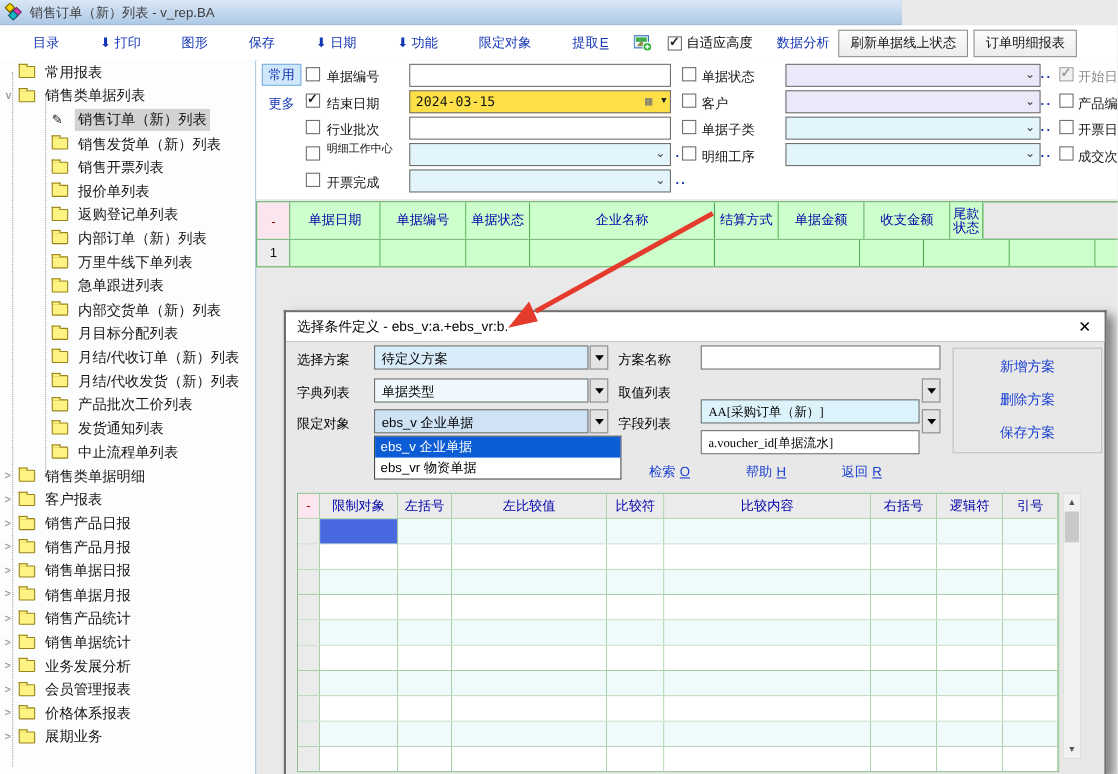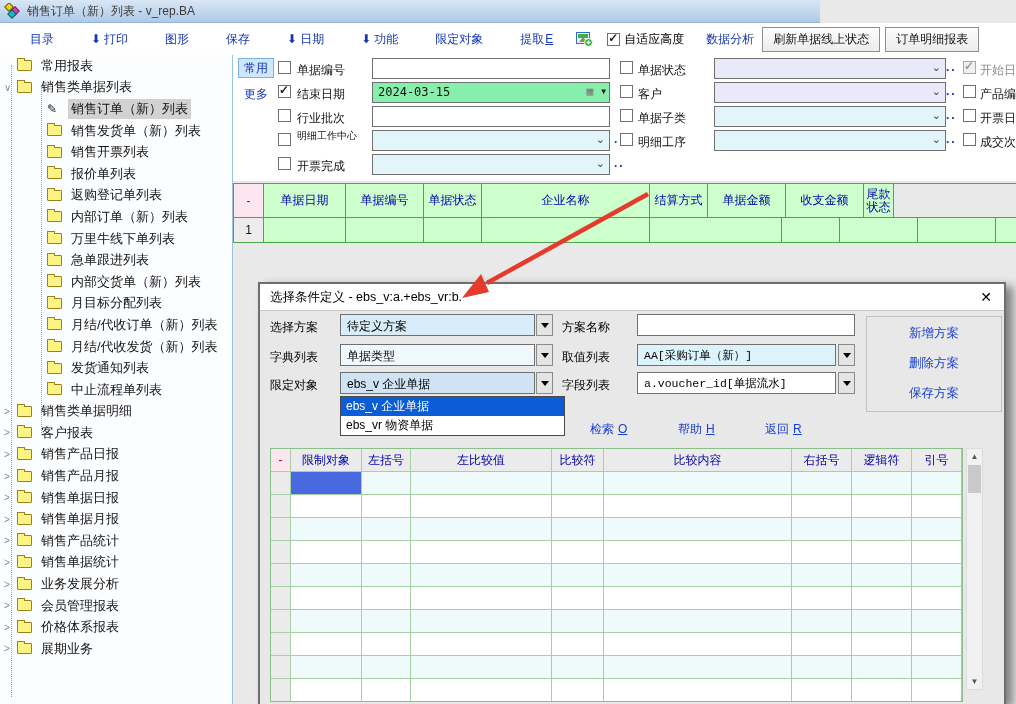--- a/index.html
+++ b/index.html
@@ -53,21 +53,21 @@
   #filter-panel{position:absolute;left:233px;top:55px;width:783px;height:126px;background:#fff;overflow:hidden;}
   #tab-common{position:absolute;left:5px;top:3px;width:36px;height:20px;background:#cfe7fa;
     border:1px solid #7db1e0;color:#1536b4;display:flex;align-items:center;justify-content:center;box-sizing:border-box;}
   #more-link{position:absolute;left:11px;top:31px;color:#1536b4;}
   .f-row-el{position:absolute;}
   .f-label{color:#111;white-space:nowrap;}
   .f-label.small2{font-size:10px;line-height:10px;width:64px;white-space:normal;}
   .f-input{border:1px solid #707070;background:#fff;box-sizing:border-box;height:21px;}
   .f-combo{border:1px solid #707070;box-sizing:border-box;height:21px;position:relative;}
   .f-combo .dd-chev{position:absolute;right:4px;top:2px;color:#444;font-size:11px;}
-  .f-date{border:1px solid #707070;background:#86efac;box-sizing:border-box;height:21px;position:relative;
+  .f-date{border:1px solid #707070;background:#fde047;box-sizing:border-box;height:21px;position:relative;
     font-family:"DejaVu Sans Mono",monospace;font-size:12px;padding:2px 16px 0 5px;color:#111;}
   .cal-ic{position:absolute;right:16px;top:3px;font-size:11px;color:#777;line-height:11px;}
   .date-chev{position:absolute;right:3px;top:4px;font-size:8px;color:#222;}
   .dots{color:#1536b4;font-weight:bold;letter-spacing:2px;}
 
   
   #main-table{position:absolute;left:233px;top:183px;width:792px;border:1px solid #4ca64c;box-sizing:border-box;}
   .mt-hrow{display:flex;height:33px;}
   .mt-hcell{background:#ccffcc;color:#0000a8;border-right:1px solid #4ca64c;box-sizing:border-box;
     display:flex;align-items:center;justify-content:center;flex:none;overflow:hidden;text-align:center;}
@@ -88,21 +88,21 @@
   #dlg-titlebar{position:absolute;left:0;top:0;right:0;height:26px;background:#fff;
     border-bottom:1px solid #c8c8c8;display:flex;align-items:center;}
   #dlg-title{margin-left:10px;color:#000;font-size:12.5px;}
   #dlg-close{margin-left:auto;margin-right:12px;font-size:14px;color:#000;}
   .dlg-label{position:absolute;color:#000;white-space:nowrap;}
   .dlg-combo{position:absolute;border:1px solid #707070;box-sizing:border-box;height:22px;
     padding:3px 0 0 6px;white-space:nowrap;overflow:hidden;}
   .dlg-btn-dd{position:absolute;width:17px;height:22px;background:#e4e4e4;border:1px solid #8a8a8a;
     box-sizing:border-box;display:flex;align-items:center;justify-content:center;}
   .dlg-btn-dd::after{content:"";border-left:4px solid transparent;border-right:4px solid transparent;border-top:5px solid #000;}
-  .mono{font-family:Liberation Mono, monospace;font-size:11.5px;}
+  .mono{font-family:Liberation Serif, serif;font-size:11.5px;margin-top:19px;}
   #plan-box{position:absolute;left:606px;top:32px;width:134px;height:94px;border:1px solid #c2c2c2;background:#e8e8e8;}
   .plan-btn{position:absolute;left:0;width:134px;text-align:center;color:#1a3fd0;font-size:12.5px;}
   #dlg-links{position:absolute;left:0;top:137px;width:600px;height:16px;}
   .dlg-link{position:absolute;color:#1a3fd0;white-space:nowrap;}
   .dlg-link u{margin-left:4px;}
   #dlg-popup{position:absolute;left:80px;top:112px;width:225px;height:40px;background:#fff;
     border:1px solid #4a4a4a;box-sizing:border-box;z-index:50;}
   .popup-item{height:19px;display:flex;align-items:center;padding-left:5px;color:#000000;}
   .popup-item.selected{background:#0b5cd5;color:#fff;}
   #dlg-grid{position:absolute;left:10px;top:164px;width:693px;border:1px solid #8abf8a;box-sizing:border-box;background:#fff;}
@@ -256,20 +256,25 @@
           <span class="tree-label">月结/代收订单（新）列表</span>
         </div>
         <div class="tree-item" style="padding-left: 34px;">
           <span class="chev-sp"></span>
           <span class="folder"></span>
           <span class="tree-label">月结/代收发货（新）列表</span>
         </div>
         <div class="tree-item" style="padding-left: 34px;">
           <span class="chev-sp"></span>
           <span class="folder"></span>
+          <span class="tree-label">产品批次工价列表</span>
+        </div>
+        <div class="tree-item" style="padding-left: 34px;">
+          <span class="chev-sp"></span>
+          <span class="folder"></span>
           <span class="tree-label">发货通知列表</span>
         </div>
         <div class="tree-item" style="padding-left: 34px;">
           <span class="chev-sp"></span>
           <span class="folder"></span>
           <span class="tree-label">中止流程单列表</span>
         </div>
         <div class="tree-item" style="padding-left: 4px;">
           <span class="chev">&gt;</span>
           <span class="folder"></span>

